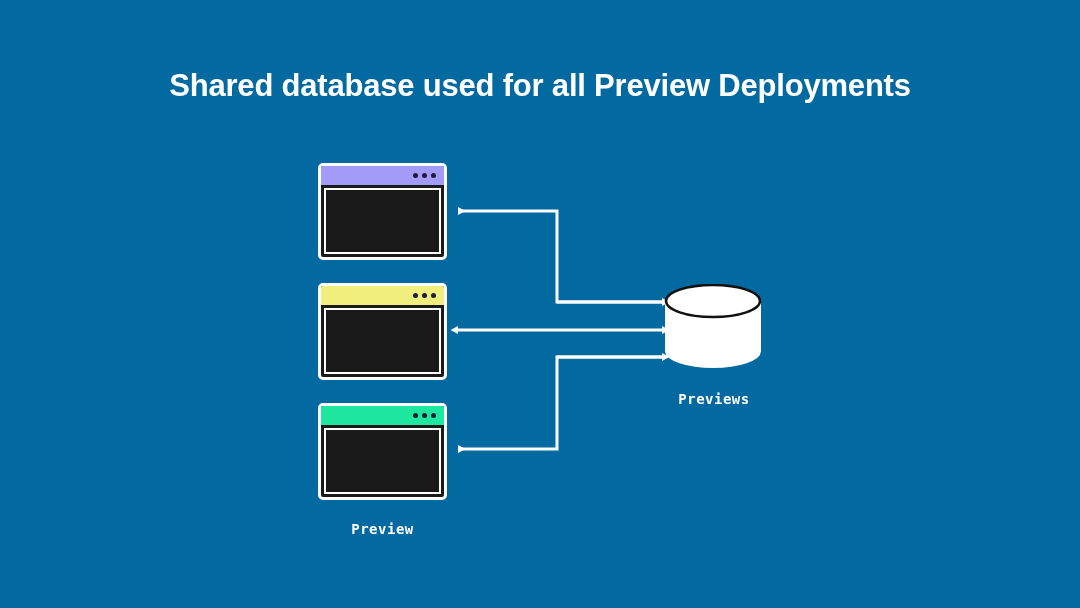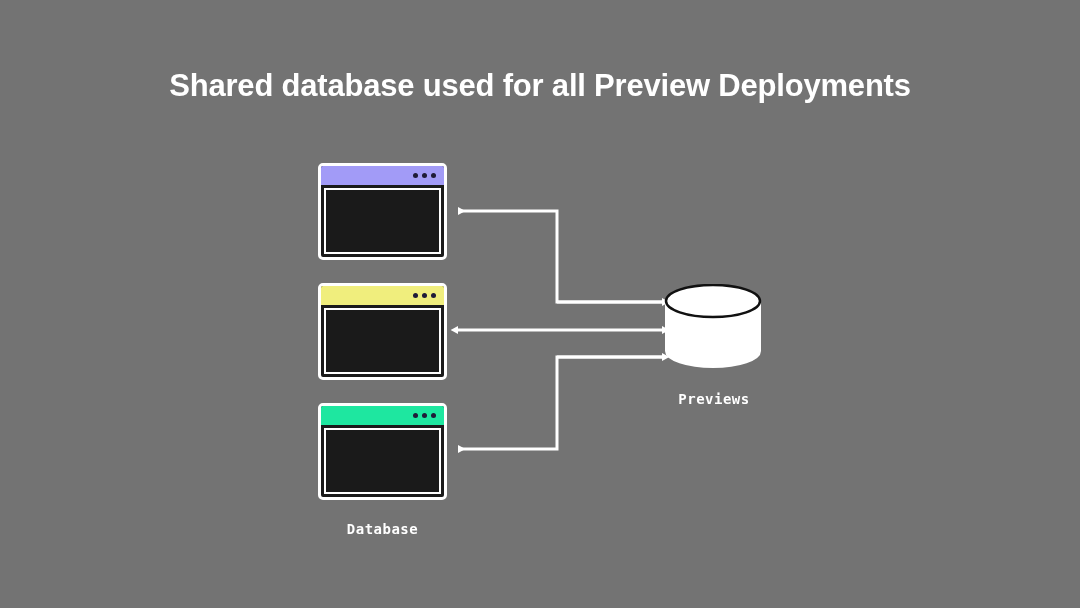--- a/index.html
+++ b/index.html
@@ -5,21 +5,21 @@
 <style>
   html, body {
     margin: 0;
     padding: 0;
     background: #1a1a1a;
   }
   #stage {
     position: relative;
     width: 1080px;
     height: 608px;
-    background: #737373;
+    background: #0369a1;
     overflow: hidden;
     font-family: "Liberation Sans", sans-serif;
   }
   
   #page-title {
     position: absolute;
     left: 0;
     top: 68px;
     width: 1080px;
     text-align: center;
@@ -159,21 +159,21 @@
     <div class="window-titlebar" style="background:#1ee7a0;">
       <span class="window-dots">
         <i class="window-dot"></i>
         <i class="window-dot"></i>
         <i class="window-dot"></i>
       </span>
     </div>
     <div class="window-body"></div>
   </div>
 
-  <div class="mono-label" style="left:318px; top:521px; width:129px;">Database</div>
+  <div class="mono-label" style="left:318px; top:521px; width:129px;">Preview</div>
 
   <svg id="database-shape" viewBox="0 0 108 92" xmlns="http://www.w3.org/2000/svg">
 
     <path d="M 6,17 L 6,67 A 47,16 0 0 0 100,67 L 100,17 Z" fill="#ffffff" stroke="#ffffff" stroke-width="2"></path>
 
     <ellipse cx="53" cy="17" rx="47" ry="16" fill="#ffffff" stroke="#111111" stroke-width="2.5"></ellipse>
   </svg>
 
   <div class="mono-label" style="left:640px; top:391px; width:148px;">Previews</div>
 

